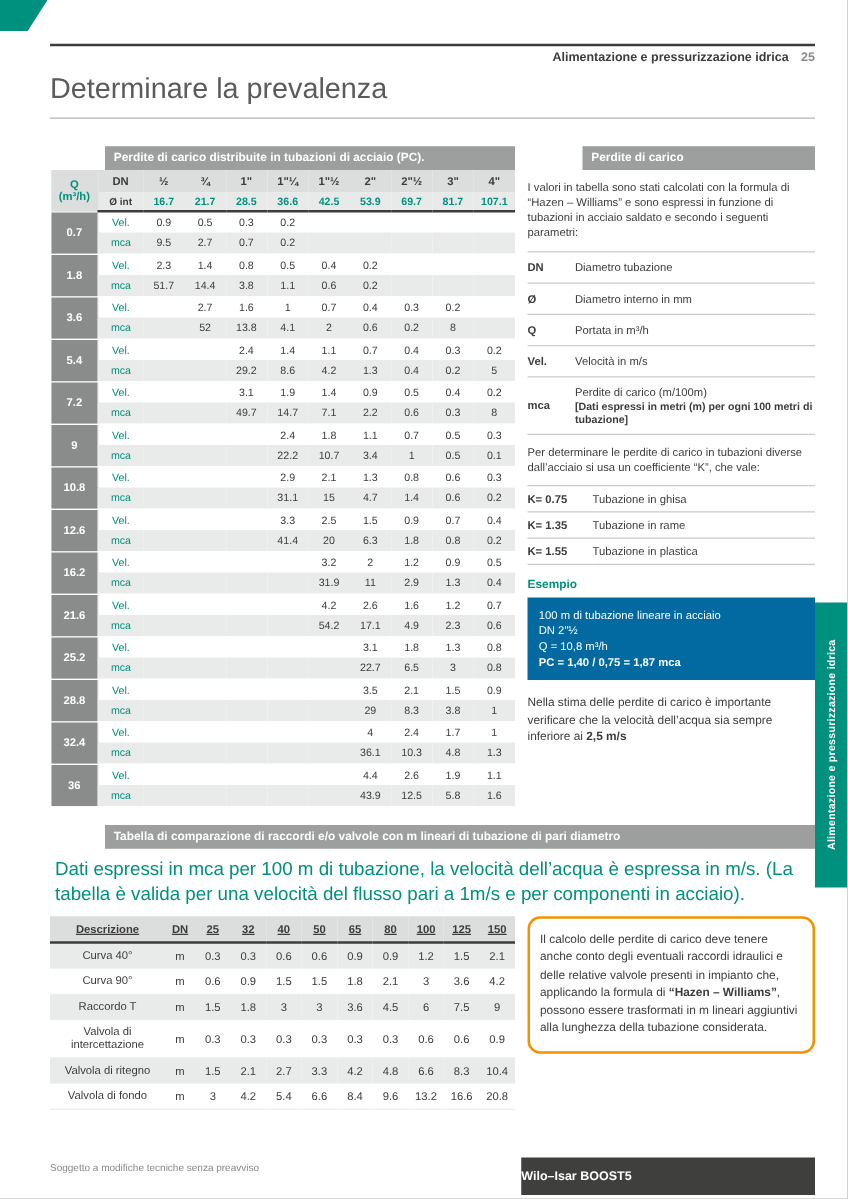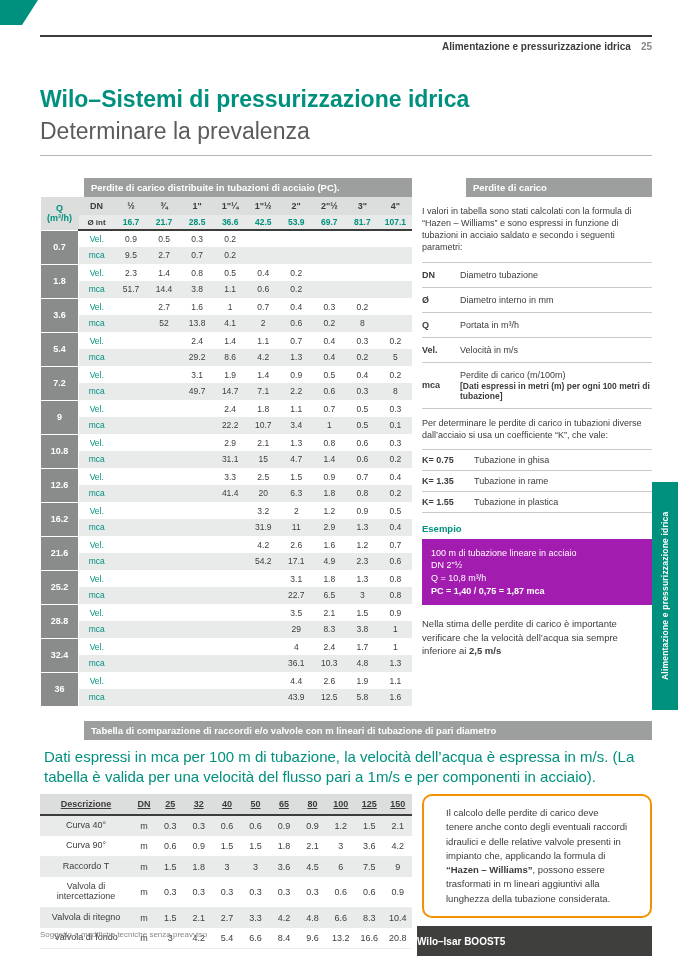--- a/index.html
+++ b/index.html
@@ -51,41 +51,41 @@
   
   .intro { font-size: 9px; line-height: 1.35; margin: 8px 0; color: #3c3c3b; }
   table.params, table.ktab { width: 100%; border-collapse: collapse; font-size: 9px;
     border-bottom: 1px solid #c9cbca; }
   table.params td { border-top: 1px solid #c9cbca; padding: 7px 0; vertical-align: middle; }
   table.ktab td { border-top: 1px solid #c9cbca; padding: 5px 0; vertical-align: middle; }
   td.plab { width: 38px; font-weight: bold; }
   td.klab { width: 52px; font-weight: bold; }
   .pdesc2 { font-weight: bold; font-size: 8.5px; margin-top: 1px; }
   .ex-label { color: #00917e; font-weight: bold; font-size: 9.5px; margin: 10px 0 5px; }
-  .example { background: #a21caf; color: #fff; padding: 8px 9px; font-size: 9px;
+  .example { background: #0369a1; color: #fff; padding: 8px 9px; font-size: 9px;
     line-height: 1.4; }
   .ex-line.b { font-weight: bold; }
   .note { margin-top: 12px; font-size: 9.5px; line-height: 1.4; }
 
   
   .compare { margin: 14px 26px 0 40px; }
   .cmp-intro { color: #00917e; font-size: 15px; line-height: 1.35; margin: 7px 4px; }
   .cmp-flex { display: flex; gap: 10px; align-items: flex-start; }
   table.cmp { width: 372px; flex: none; border-collapse: collapse; table-layout: fixed;
     font-size: 9px; }
   table.cmp th { background: #dcdedd; font-weight: bold; padding: 5px 2px;
     border-bottom: 2px solid #3c3c3b; text-align: center; text-decoration: underline; }
   th.cname-h { text-align: left; padding-left: 5px; width: 92px; }
   th.cunit-h { width: 24px; }
   table.cmp td { text-align: center; padding: 5px 2px; }
   td.cname { text-align: left; padding-left: 5px; line-height: 1.1; }
   tr.odd td { background: #e9ebeb; }
   tr.even td { background: #fff; border-bottom: 1px solid #eceeee; }
   .callout { flex: 1; border: 2px solid #f39200; border-radius: 10px;
-    padding: 10px 22px; font-size: 9.5px; line-height: 1.5; color: #3c3c3b; }
+    padding: 10px 8px; font-size: 9.5px; line-height: 1.5; color: #3c3c3b; }
 
   
   .footer-note { position: absolute; left: 40px; bottom: 20px; font-size: 8px;
     color: #87888a; }
   .product-box { position: absolute; right: 26px; bottom: 3px; width: 235px;
     height: 30px; background: #3f3f3e; color: #fff; font-weight: bold; font-size: 10px;
     display: flex; align-items: center; }
   .side-tab { position: absolute; right: 0; top: 482px; width: 26px; height: 228px;
     background: #00917e; color: #fff; display: flex; align-items: center;
     justify-content: center; writing-mode: vertical-rl; transform: rotate(180deg);
@@ -96,21 +96,20 @@
 
 <div class="page">
   <div class="corner"></div>
 
   <div class="top-rule"></div>
   <div class="top-header">
     <span class="sec">Alimentazione e pressurizzazione idrica</span>
     <span class="pnum">25</span>
   </div>
 
-  <div class="title">Wilo–Sistemi di pressurizzazione idrica</div>
   <div class="subtitle">Determinare la prevalenza</div>
   <div class="subtitle-rule"></div>
 
   <div class="columns">
 
     <div class="col-left">
       <div class="bar">Perdite di carico distribuite in tubazioni di acciaio (PC).</div>
       <table class="main">
         <colgroup>
             <col style="width:38px">

